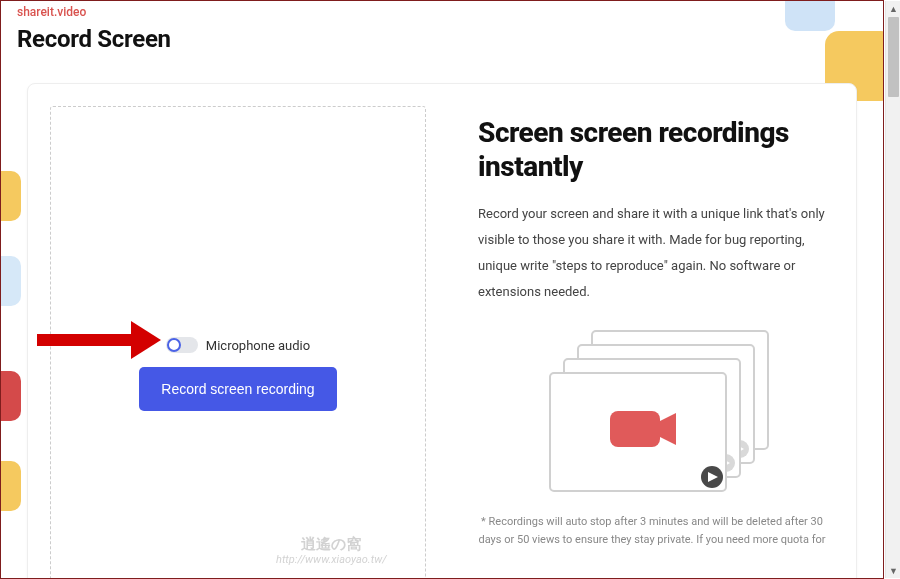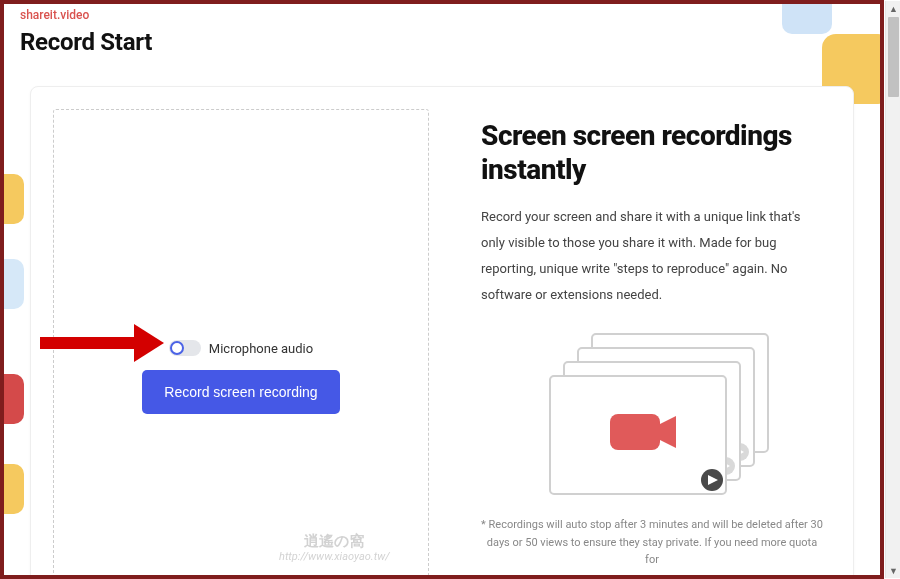--- a/index.html
+++ b/index.html
@@ -9,21 +9,21 @@
       width: 900px;
       height: 579px;
       overflow: hidden;
       position: relative;
     }
     .viewport {
       width: 884px;
       height: 579px;
       position: relative;
       overflow: hidden;
-      border: 4px solid #7f1d1d;
+      border: 1px solid #7f1d1d;
     }
     .scrollbar-track {
       position: absolute;
       right: 0;
       top: 1px;
       width: 15px;
       height: 577px;
       background: #f1f1f1;
       border-left: 1px solid #e4e4e4;
     }
@@ -204,21 +204,21 @@
 
   <div class="blob blob1"></div>
   <div class="blob blob2"></div>
   <div class="blob blob3"></div>
   <div class="blob blob4"></div>
   <div class="blob blob5"></div>
   <div class="blob blob6"></div>
 
   <div class="header">
     <div class="brand">shareit.video</div>
-    <h1 class="page-title">Record Start</h1>
+    <h1 class="page-title">Record Screen</h1>
   </div>
 
   <div class="main-card">
 
     <div class="left-pane">
       <div class="dropzone">
         <div class="controls">
           <div class="toggle-row">
             <div class="toggle">
               <div class="toggle-knob"></div>

